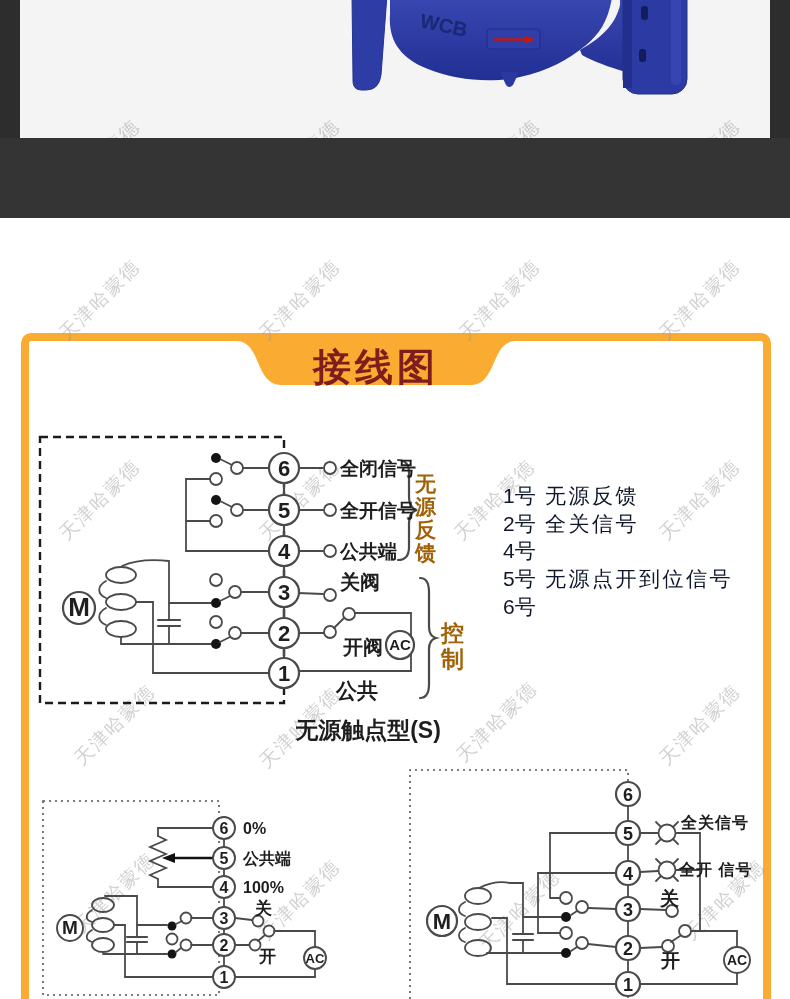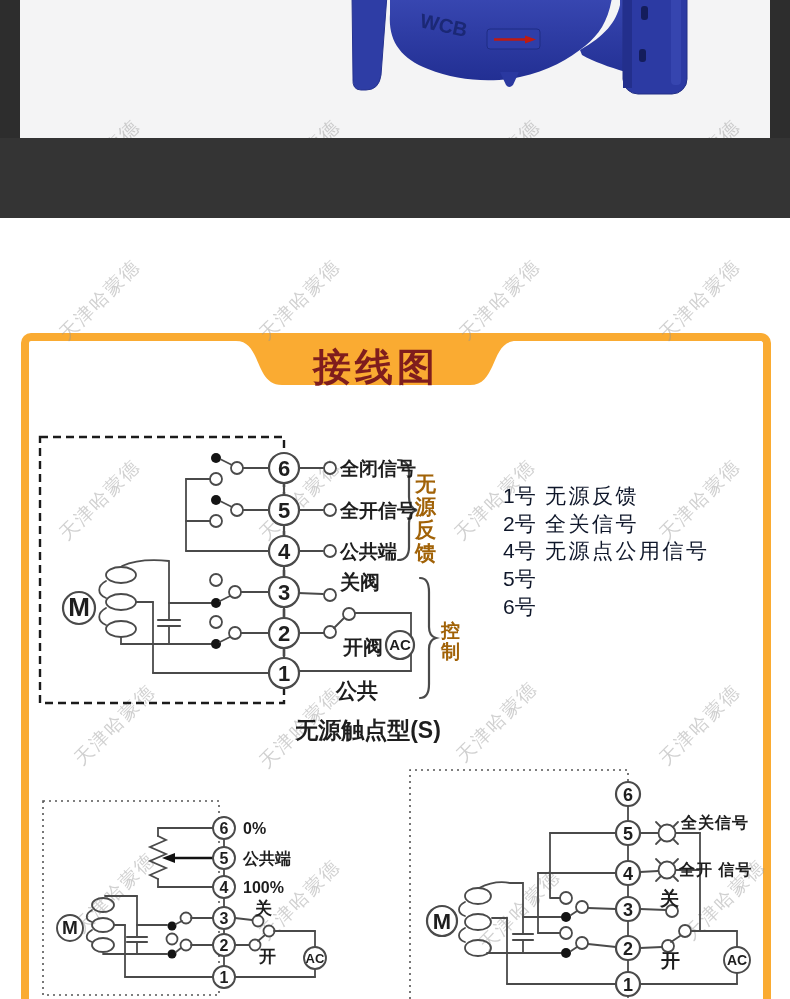--- a/index.html
+++ b/index.html
@@ -13,21 +13,21 @@
         background:#fff;border:8px solid #FAAB32;border-bottom:none;border-radius:10px 10px 0 0;z-index:1}
   .wm-layer{position:absolute;left:0;top:0;width:790px;height:999px;z-index:2;pointer-events:none}
   .wm{position:absolute;transform:translate(-50%,-50%) rotate(-45deg);font-size:19px;letter-spacing:2px;
       color:rgba(150,150,150,.45);white-space:nowrap}
   .tab{position:absolute;left:226px;top:341px;width:300px;height:45px;z-index:6}
   .tab-title{position:absolute;left:226px;top:342px;width:300px;text-align:center;font-size:38px;
              font-weight:bold;letter-spacing:4px;color:#7f1d1d;z-index:7}
   #dsvg{position:absolute;left:0;top:0;z-index:6}
   .vlabel{position:absolute;z-index:7;font-weight:bold;color:#a16207;word-break:break-all}
   #fb-label{left:415px;top:472px;width:24px;font-size:21px;line-height:23px}
-  #ctl-label{left:441px;top:620px;width:22px;font-size:19px;line-height:21px}
+  #ctl-label{left:441px;top:620px;width:22px;font-size:23px;line-height:26px}
   .wlist{position:absolute;left:503px;top:482px;z-index:7;font-weight:normal;color:#0f172a}
   .wrow{height:27.7px;display:flex;align-items:center;font-size:21px}
   .wnum{width:42px}
   .wdesc{letter-spacing:2.5px}
   
   .ln{stroke:#4a4a4a;stroke-width:1.8;fill:none;stroke-linecap:round}
   .ln2{stroke:#4a4a4a;stroke-width:2.2;fill:none;stroke-linecap:round}
   .tc{fill:#fff;stroke:#4a4a4a;stroke-width:2.2}
   .tcs{fill:#fff;stroke:#4a4a4a;stroke-width:1.9}
   .sc{fill:#fff;stroke:#4a4a4a;stroke-width:1.8}
@@ -384,23 +384,23 @@
     <div class="wrow">
         <span class="wnum">1号</span>
         <span class="wdesc">无源反馈</span>
       </div>
     <div class="wrow">
         <span class="wnum">2号</span>
         <span class="wdesc">全关信号</span>
       </div>
     <div class="wrow">
         <span class="wnum">4号</span>
-        <span class="wdesc">无源点公用信号</span>
       </div>
     <div class="wrow">
         <span class="wnum">5号</span>
+        <span class="wdesc">无源点开到位信号</span>
       </div>
     <div class="wrow">
         <span class="wnum">6号</span>
       </div>
   </div>
 
 </div>
 
 </body></html>

